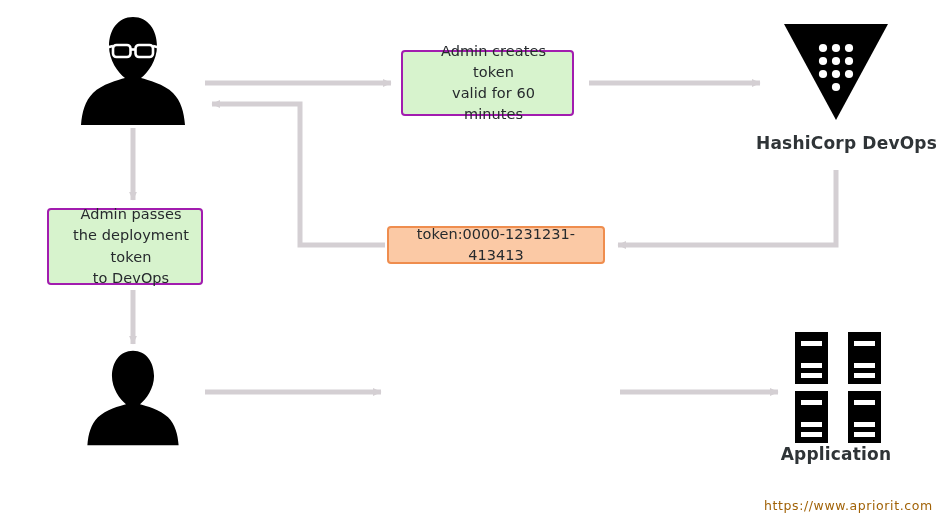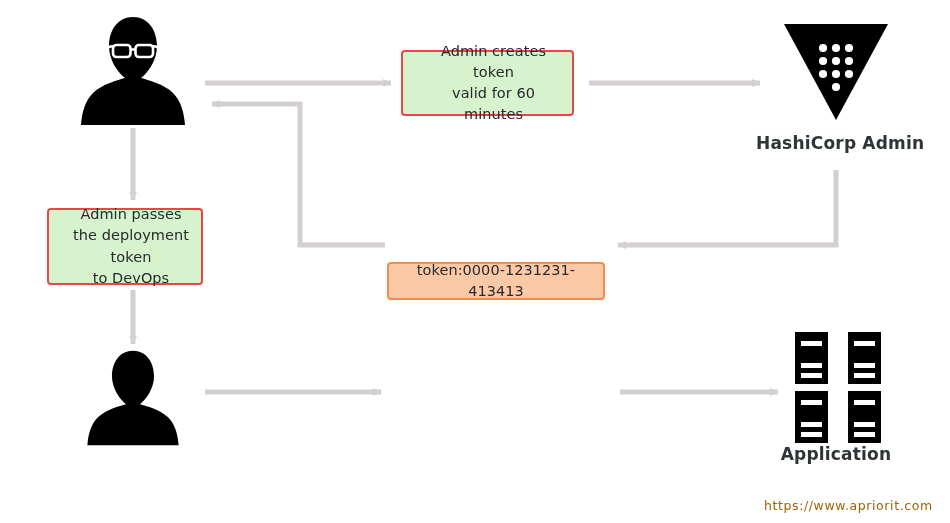--- a/index.html
+++ b/index.html
@@ -27,21 +27,21 @@
     border-radius: 4px;
     color: #262a2d;
     font-size: 14.5px;
     line-height: 1.45;
     font-weight: 400;
     letter-spacing: 0.05px;
     padding: 4px 8px;
   }
   .box-green {
     background: #d7f3cd;
-    border: 2px solid #ef4444;
+    border: 2px solid #a21caf;
     padding-left: 20px;
   }
   .box-orange {
     background: #fbc9a5;
     border: 2px solid #ef8d4e;
   }
   .box .lines {
     white-space: pre-line;
   }
   .label {
@@ -180,24 +180,24 @@
     <span class="lines">Admin creates token
 valid for 60 minutes</span>
   </div>
 
   <div class="box box-green" style="left:47px; top:208px; width:156px; height:77px;">
     <span class="lines">Admin passes
 the deployment token
 to DevOps</span>
   </div>
 
-  <div class="box box-orange" style="left:387px; top:226px; width:218px; height:38px;margin-top:36px;">
+  <div class="box box-orange" style="left:387px; top:226px; width:218px; height:38px;">
     <span class="lines">token:0000-1231231-413413</span>
   </div>
 
 
-  <div class="label" style="left:756px; top:133px; width:160px;">HashiCorp Admin</div>
+  <div class="label" style="left:756px; top:133px; width:160px;">HashiCorp DevOps</div>
 
   <div class="label" style="left:766px; top:444px; width:140px;">Application</div>
 
   <div class="watermark" style="left:764px; top:498px;">https://www.apriorit.com</div>
 
 </div>
 
 </body></html>

